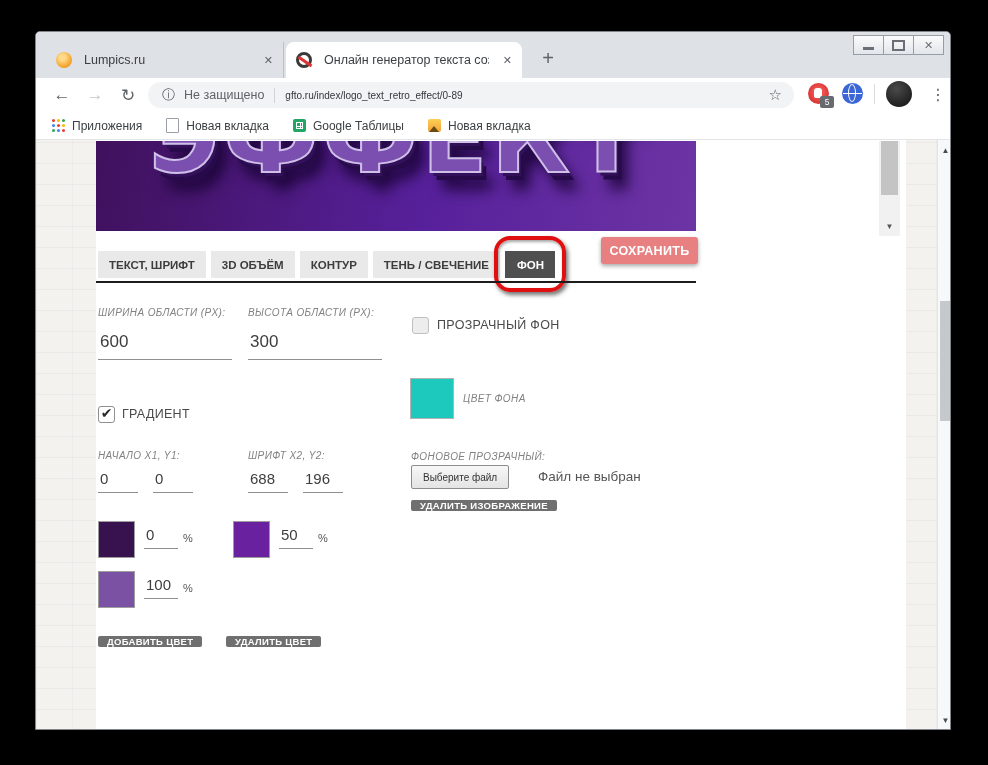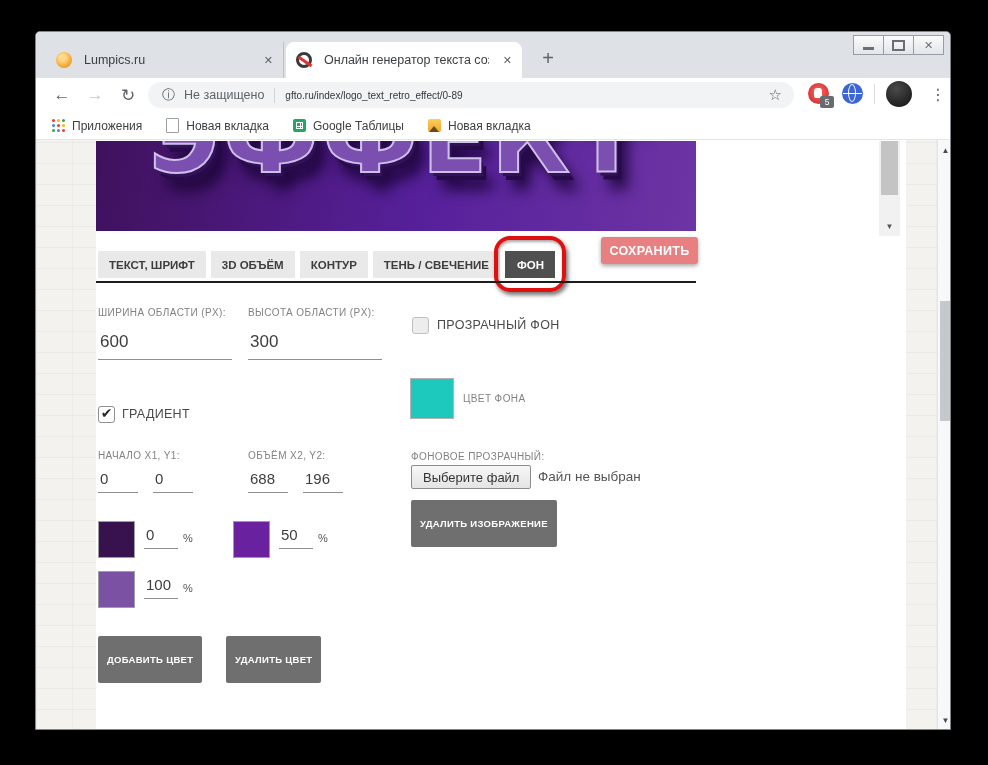--- a/index.html
+++ b/index.html
@@ -86,35 +86,35 @@
   .save-btn{position:absolute;left:565px;top:97px;width:97px;height:27px;border:none;border-radius:3px;
      color:#fff;font-weight:700;font-size:12.5px;font-family:inherit;letter-spacing:.3px;
      box-shadow:0 2px 4px rgba(0,0,0,.35);}
   .site-tabs{position:absolute;left:62px;top:111px;display:flex;gap:5px;}
   .stab{height:27px;border:none;background:#e9e9e9;color:#3d3d3d;font-family:inherit;
         font-weight:700;font-size:11.5px;padding:0 11px;white-space:nowrap;}
   .stab.active{color:#fff;position:relative;}
   .red-ring{position:absolute;left:-11px;top:-15px;right:-11px;bottom:-14px;border:4px solid #e01010;
      border-radius:16px;box-shadow:2px 3px 4px rgba(0,0,0,.55),inset 1px 2px 3px rgba(0,0,0,.35);pointer-events:none;}
   .tab-underline{position:absolute;left:60px;top:141px;width:600px;height:2px;background:#1c1c1c;}
-  .flabel{position:absolute;font-size:10px;color:#828282;letter-spacing:.4px;}
+  .flabel{position:absolute;font-size:10px;color:#828282;letter-spacing:.4px;font-style:italic;}
   .uinput{position:absolute;border:none;border-bottom:1px solid #8f8f8f;background:transparent;
      font-family:inherit;font-size:17px;color:#3e3e3e;padding:0 2px 7px 2px;outline:none;}
   .uinput.small{font-size:15px;padding-bottom:5px;}
   .chk{position:absolute;width:15px;height:15px;border:1px solid #c0c0c0;border-radius:3px;background:#ededed;
      display:flex;align-items:center;justify-content:center;}
   .chk.checked{background:#fff;border-color:#8f8f8f;}
   .chk .mark{font-size:14px;color:#2b2b2b;margin-top:-3px;}
   .chklabel{position:absolute;font-size:12.5px;color:#4a4a4a;letter-spacing:.3px;}
   .swatch{position:absolute;border:1px solid #9d9d9d;box-sizing:border-box;}
   .pct{position:absolute;font-size:11px;color:#555;}
   .gray-btn{position:absolute;border:none;background:#6f6f6f;color:#fff;font-family:inherit;
-     font-weight:700;font-size:9.5px;letter-spacing:.3px;padding:18px 9px;border-radius:2px;}
+     font-weight:700;font-size:9.5px;letter-spacing:.3px;padding:0 9px;border-radius:2px;}
   .file-btn{position:absolute;left:375px;top:325px;height:24px;border:1px solid #8d8d8d;border-radius:2px;
-     background:linear-gradient(#f7f7f7,#e4e4e4);font-family:inherit;font-size:13px;color:#333;padding:0 11px;}
+     background:linear-gradient(#f7f7f7,#e4e4e4);font-family:inherit;font-size:10px;color:#333;padding:0 11px;}
   .file-status{position:absolute;left:502px;top:329px;font-size:13.5px;color:#555;}
   .main-sb{position:absolute;left:901px;top:0;width:15px;height:591px;background:#f7f8f9;border-left:1px solid #e4e4e4;}
   .main-sb .arr{position:absolute;left:0;width:15px;text-align:center;color:#4c4c4c;font-size:8px;}
   .main-sb .thumb{position:absolute;left:2px;top:161px;width:11px;height:120px;background:#c6c9cc;}
 </style>
 </head>
 <body>
 
 <div class="window">
 
@@ -234,21 +234,21 @@
     <input class="uinput" style="left: 212px; top: 192px; width: 130px;" value="300">
 
     <div class="chk checked" style="left:62px;top:266px">
       <span class="mark">✔</span>
     </div>
     <div class="chklabel" style="left:86px;top:267px">ГРАДИЕНТ</div>
 
     <div class="flabel" style="left:62px;top:310px">НАЧАЛО X1, Y1:</div>
     <input class="uinput small" style="left: 62px; top: 330px; width: 36px;" value="0">
     <input class="uinput small" style="left: 117px; top: 330px; width: 36px;" value="0">
-    <div class="flabel" style="left:212px;top:310px">ОБЪЁМ X2, Y2:</div>
+    <div class="flabel" style="left:212px;top:310px">ШРИФТ X2, Y2:</div>
     <input class="uinput small" style="left: 212px; top: 330px; width: 36px;" value="688">
     <input class="uinput small" style="left: 267px; top: 330px; width: 36px;" value="196">
 
     <div class="swatch" style="left: 62px; top: 381px; width: 37px; height: 37px; background: rgb(56, 17, 79);"></div>
     <input class="uinput small" style="left: 108px; top: 386px; width: 30px;" value="0">
     <div class="pct" style="left:147px;top:392px">%</div>
 
     <div class="swatch" style="left: 197px; top: 381px; width: 37px; height: 37px; background: rgb(106, 33, 160);"></div>
     <input class="uinput small" style="left: 243px; top: 386px; width: 30px;" value="50">
     <div class="pct" style="left:282px;top:392px">%</div>

